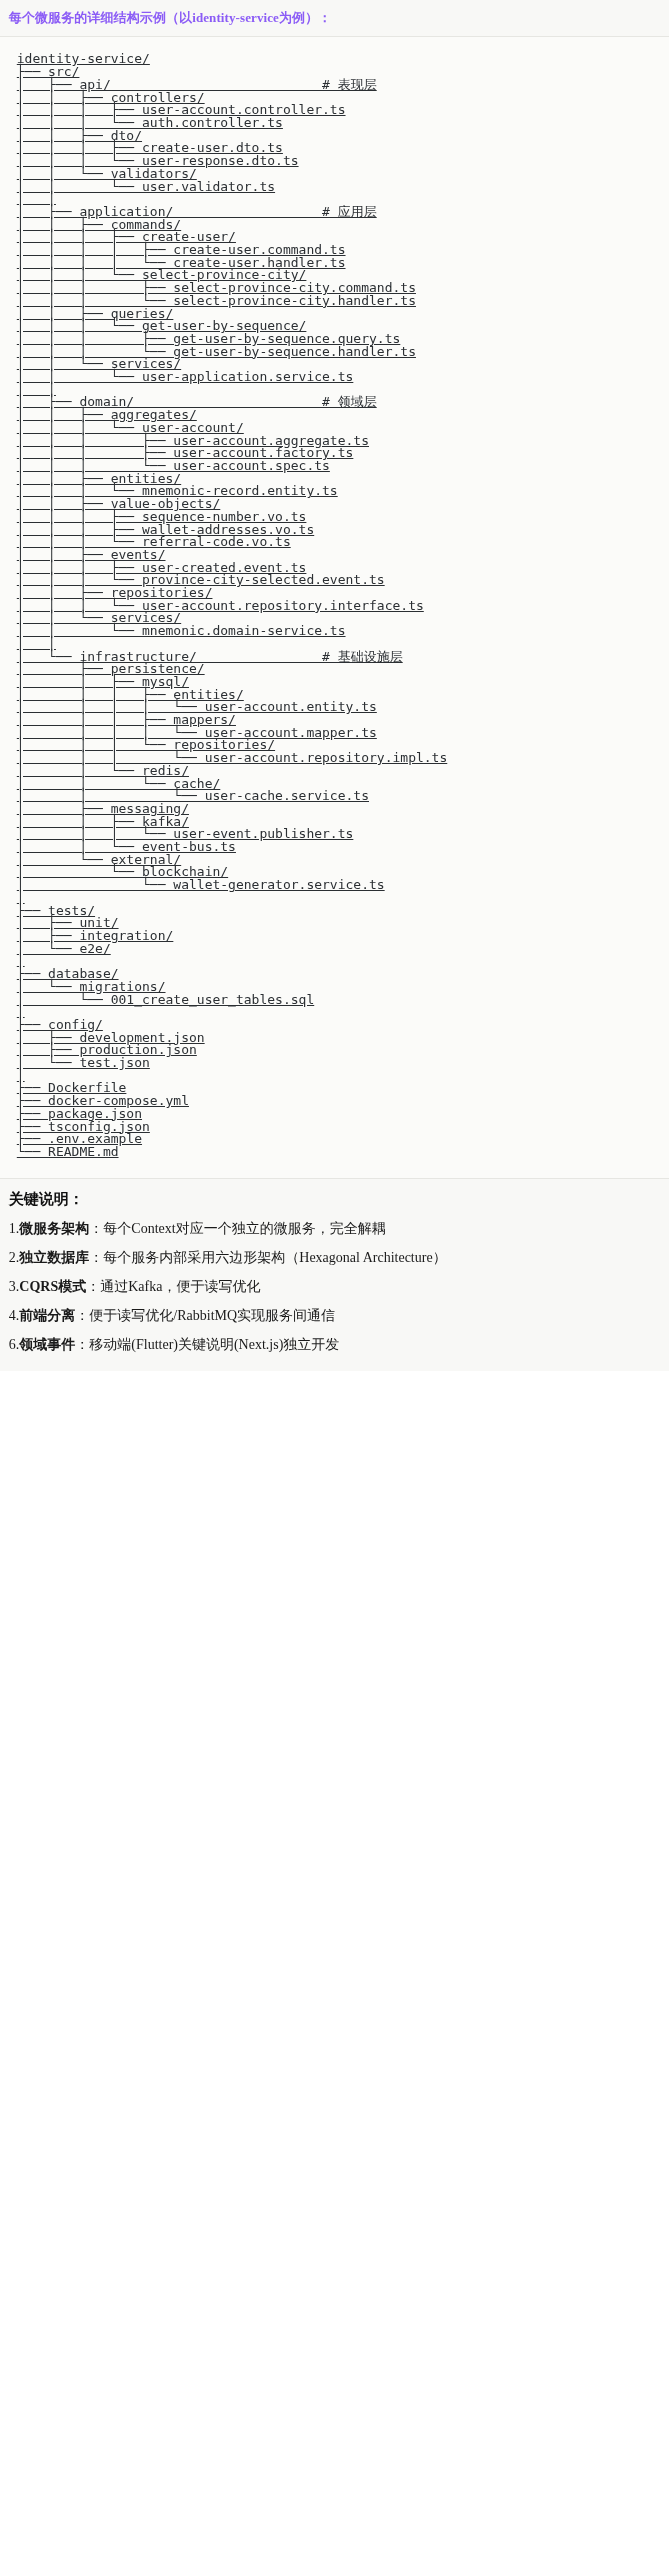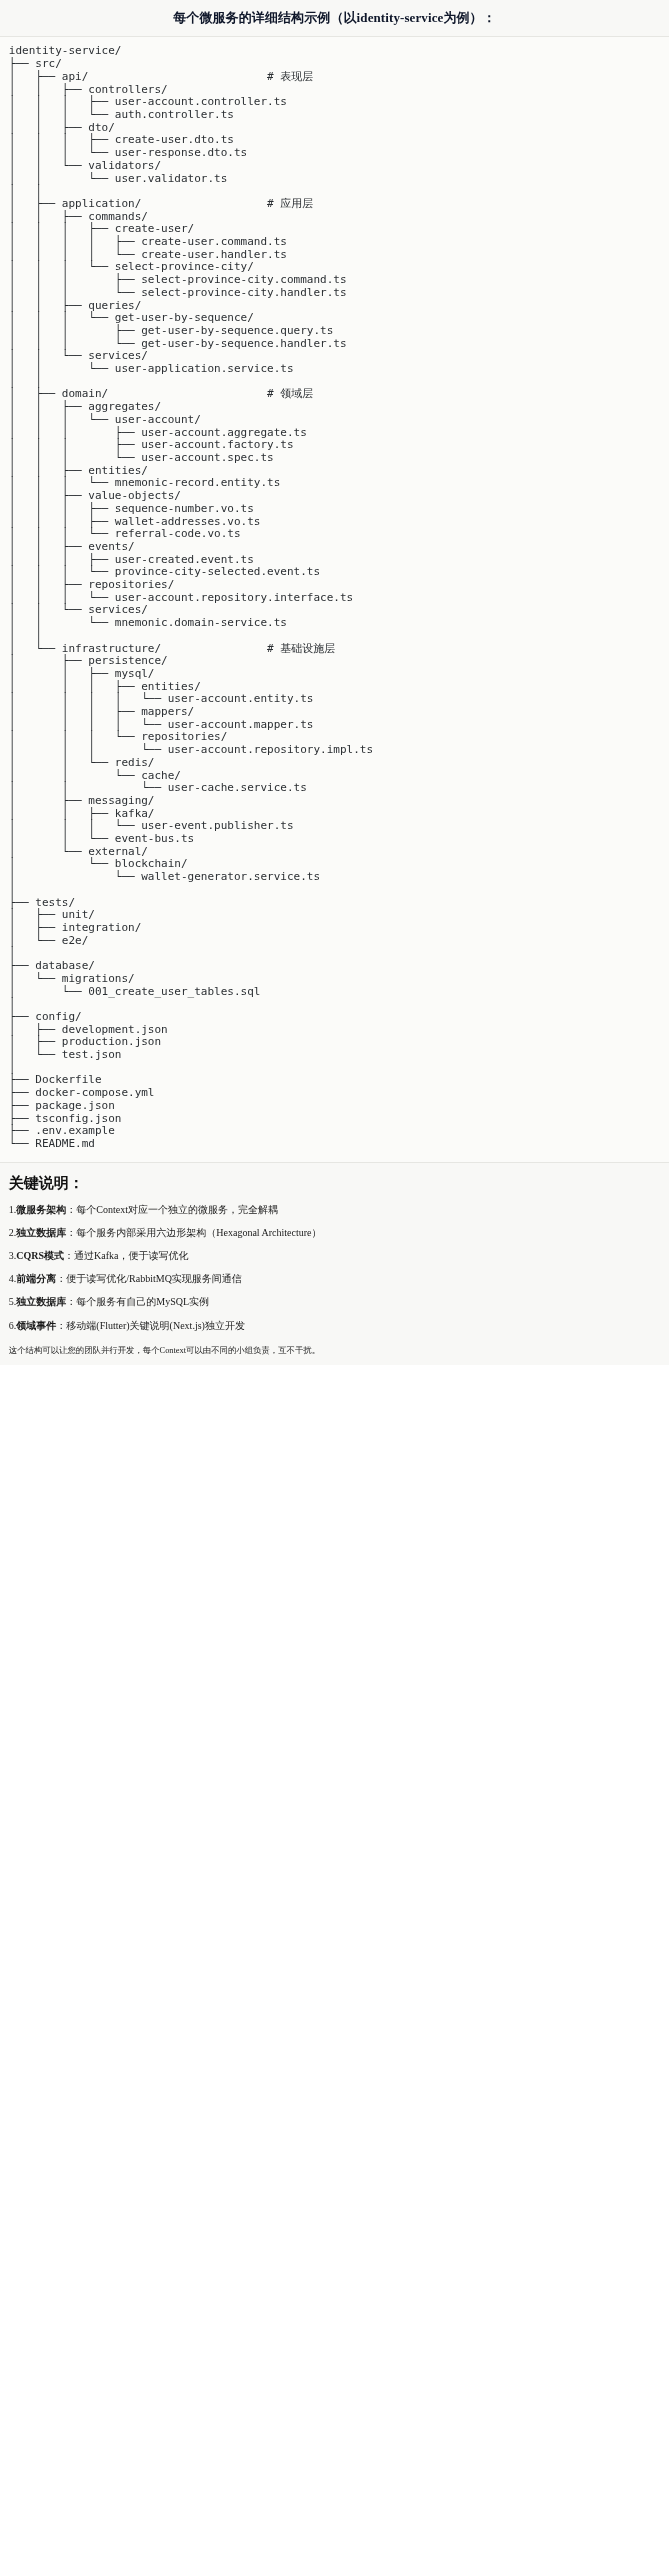--- a/index.html
+++ b/index.html
@@ -18,40 +18,40 @@
   .doc-header {
     background: #f8f8f6;
     padding: 10px 8.8px 8.8px 8.8px;
     border-bottom: 0.6px solid #e6e6e2;
   }
   .doc-header-title {
     font-family: "Liberation Serif", serif;
     font-size: 13px;
     font-weight: bold;
     line-height: 1.3;
-    color: #0f172a;
+    color: #8b5cf6;
     letter-spacing: 0.1px;
-    text-align: center;
   }
 
   
   .tree-block {
     background: #fbfbf9;
     padding: 8.8px 8.8px 11.3px 8.8px;
     border-bottom: 0.6px solid #e6e6e2;
   }
   .tree-pre {
-    margin: 0;
+    margin: 8px;
     font-family: "DejaVu Sans Mono", "Liberation Mono", monospace;
-    font-size: 11px;
+    font-size: 13px;
     line-height: 12.7px;
     color: #2b2f33;
     white-space: pre;
     letter-spacing: 0px;
     tab-size: 2;
+    text-decoration: underline;
   }
   .tree-row {
     display: block;
     white-space: pre;
     min-height: 12.7px;
   }
 
   
   .notes-block {
     background: #f8f8f6;
@@ -64,21 +64,21 @@
     color: #111111;
     margin: 0 0 8.8px 0;
   }
   .notes-list {
     margin: 0;
     padding: 0;
     list-style: none;
   }
   .notes-list li {
     font-family: "Liberation Serif", serif;
-    font-size: 10px;
+    font-size: 14px;
     line-height: 1.5;
     color: #1a1a1a;
     margin-bottom: 8.1px;
   }
   .note-num {
     font-family: "Liberation Serif", serif;
   }
   .note-term {
     font-weight: bold;
   }
@@ -105,18 +105,16 @@
   <pre class="tree-pre" id="tree-pre"><span class="tree-row">identity-service/</span><span class="tree-row">├── src/</span><span class="tree-row">│   ├── api/                           # 表现层</span><span class="tree-row">│   │   ├── controllers/</span><span class="tree-row">│   │   │   ├── user-account.controller.ts</span><span class="tree-row">│   │   │   └── auth.controller.ts</span><span class="tree-row">│   │   ├── dto/</span><span class="tree-row">│   │   │   ├── create-user.dto.ts</span><span class="tree-row">│   │   │   └── user-response.dto.ts</span><span class="tree-row">│   │   └── validators/</span><span class="tree-row">│   │       └── user.validator.ts</span><span class="tree-row">│   │</span><span class="tree-row">│   ├── application/                   # 应用层</span><span class="tree-row">│   │   ├── commands/</span><span class="tree-row">│   │   │   ├── create-user/</span><span class="tree-row">│   │   │   │   ├── create-user.command.ts</span><span class="tree-row">│   │   │   │   └── create-user.handler.ts</span><span class="tree-row">│   │   │   └── select-province-city/</span><span class="tree-row">│   │   │       ├── select-province-city.command.ts</span><span class="tree-row">│   │   │       └── select-province-city.handler.ts</span><span class="tree-row">│   │   ├── queries/</span><span class="tree-row">│   │   │   └── get-user-by-sequence/</span><span class="tree-row">│   │   │       ├── get-user-by-sequence.query.ts</span><span class="tree-row">│   │   │       └── get-user-by-sequence.handler.ts</span><span class="tree-row">│   │   └── services/</span><span class="tree-row">│   │       └── user-application.service.ts</span><span class="tree-row">│   │</span><span class="tree-row">│   ├── domain/                        # 领域层</span><span class="tree-row">│   │   ├── aggregates/</span><span class="tree-row">│   │   │   └── user-account/</span><span class="tree-row">│   │   │       ├── user-account.aggregate.ts</span><span class="tree-row">│   │   │       ├── user-account.factory.ts</span><span class="tree-row">│   │   │       └── user-account.spec.ts</span><span class="tree-row">│   │   ├── entities/</span><span class="tree-row">│   │   │   └── mnemonic-record.entity.ts</span><span class="tree-row">│   │   ├── value-objects/</span><span class="tree-row">│   │   │   ├── sequence-number.vo.ts</span><span class="tree-row">│   │   │   ├── wallet-addresses.vo.ts</span><span class="tree-row">│   │   │   └── referral-code.vo.ts</span><span class="tree-row">│   │   ├── events/</span><span class="tree-row">│   │   │   ├── user-created.event.ts</span><span class="tree-row">│   │   │   └── province-city-selected.event.ts</span><span class="tree-row">│   │   ├── repositories/</span><span class="tree-row">│   │   │   └── user-account.repository.interface.ts</span><span class="tree-row">│   │   └── services/</span><span class="tree-row">│   │       └── mnemonic.domain-service.ts</span><span class="tree-row">│   │</span><span class="tree-row">│   └── infrastructure/                # 基础设施层</span><span class="tree-row">│       ├── persistence/</span><span class="tree-row">│       │   ├── mysql/</span><span class="tree-row">│       │   │   ├── entities/</span><span class="tree-row">│       │   │   │   └── user-account.entity.ts</span><span class="tree-row">│       │   │   ├── mappers/</span><span class="tree-row">│       │   │   │   └── user-account.mapper.ts</span><span class="tree-row">│       │   │   └── repositories/</span><span class="tree-row">│       │   │       └── user-account.repository.impl.ts</span><span class="tree-row">│       │   └── redis/</span><span class="tree-row">│       │       └── cache/</span><span class="tree-row">│       │           └── user-cache.service.ts</span><span class="tree-row">│       ├── messaging/</span><span class="tree-row">│       │   ├── kafka/</span><span class="tree-row">│       │   │   └── user-event.publisher.ts</span><span class="tree-row">│       │   └── event-bus.ts</span><span class="tree-row">│       └── external/</span><span class="tree-row">│           └── blockchain/</span><span class="tree-row">│               └── wallet-generator.service.ts</span><span class="tree-row">│</span><span class="tree-row">├── tests/</span><span class="tree-row">│   ├── unit/</span><span class="tree-row">│   ├── integration/</span><span class="tree-row">│   └── e2e/</span><span class="tree-row">│</span><span class="tree-row">├── database/</span><span class="tree-row">│   └── migrations/</span><span class="tree-row">│       └── 001_create_user_tables.sql</span><span class="tree-row">│</span><span class="tree-row">├── config/</span><span class="tree-row">│   ├── development.json</span><span class="tree-row">│   ├── production.json</span><span class="tree-row">│   └── test.json</span><span class="tree-row">│</span><span class="tree-row">├── Dockerfile</span><span class="tree-row">├── docker-compose.yml</span><span class="tree-row">├── package.json</span><span class="tree-row">├── tsconfig.json</span><span class="tree-row">├── .env.example</span><span class="tree-row">└── README.md</span></pre>
 </div>
 
 <div class="notes-block">
   <div class="notes-title">关键说明：</div>
   <ol class="notes-list" id="notes-list">
       <li><span class="note-num">1.</span><span class="note-term">微服务架构</span><span class="note-body">：每个Context对应一个独立的微服务，完全解耦</span></li>
       <li><span class="note-num">2.</span><span class="note-term">独立数据库</span><span class="note-body">：每个服务内部采用六边形架构（Hexagonal Architecture）</span></li>
       <li><span class="note-num">3.</span><span class="note-term">CQRS模式</span><span class="note-body">：通过Kafka，便于读写优化</span></li>
       <li><span class="note-num">4.</span><span class="note-term">前端分离</span><span class="note-body">：便于读写优化/RabbitMQ实现服务间通信</span></li>
-      <li><span class="note-num">5.</span><span class="note-term">独立数据库</span><span class="note-body">：每个服务有自己的MySQL实例</span></li>
       <li><span class="note-num">6.</span><span class="note-term">领域事件</span><span class="note-body">：移动端(Flutter)关键说明(Next.js)独立开发</span></li>
     </ol>
-  <div class="notes-footer">这个结构可以让您的团队并行开发，每个Context可以由不同的小组负责，互不干扰。</div>
 </div>
 
 
 </body></html>

